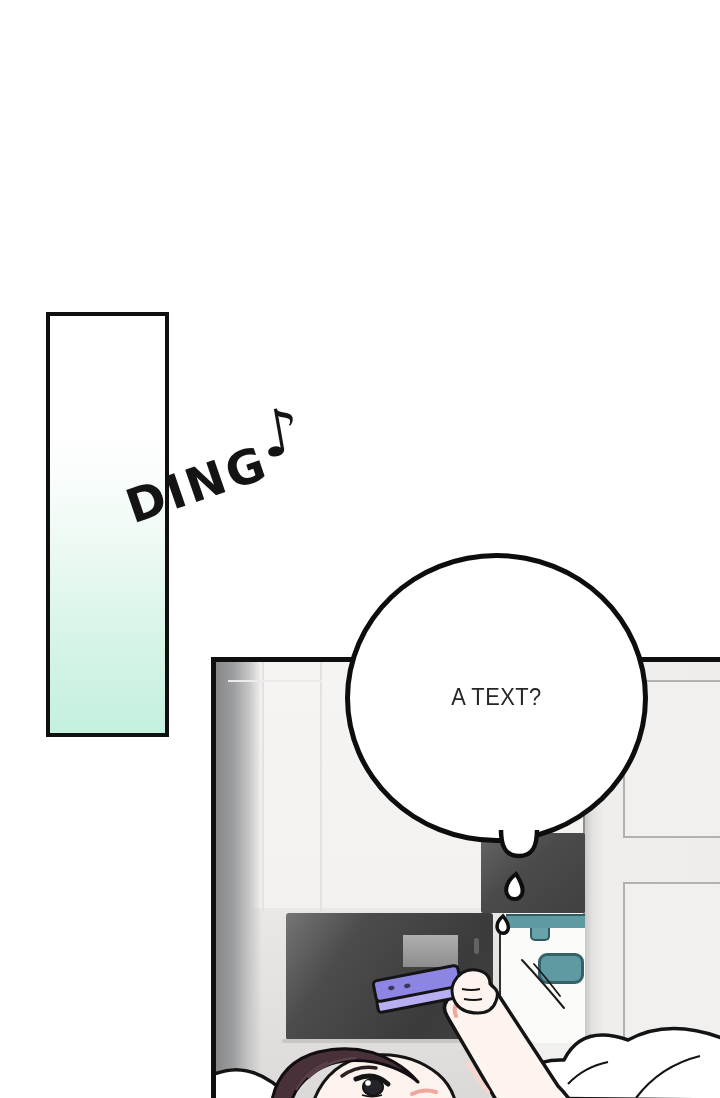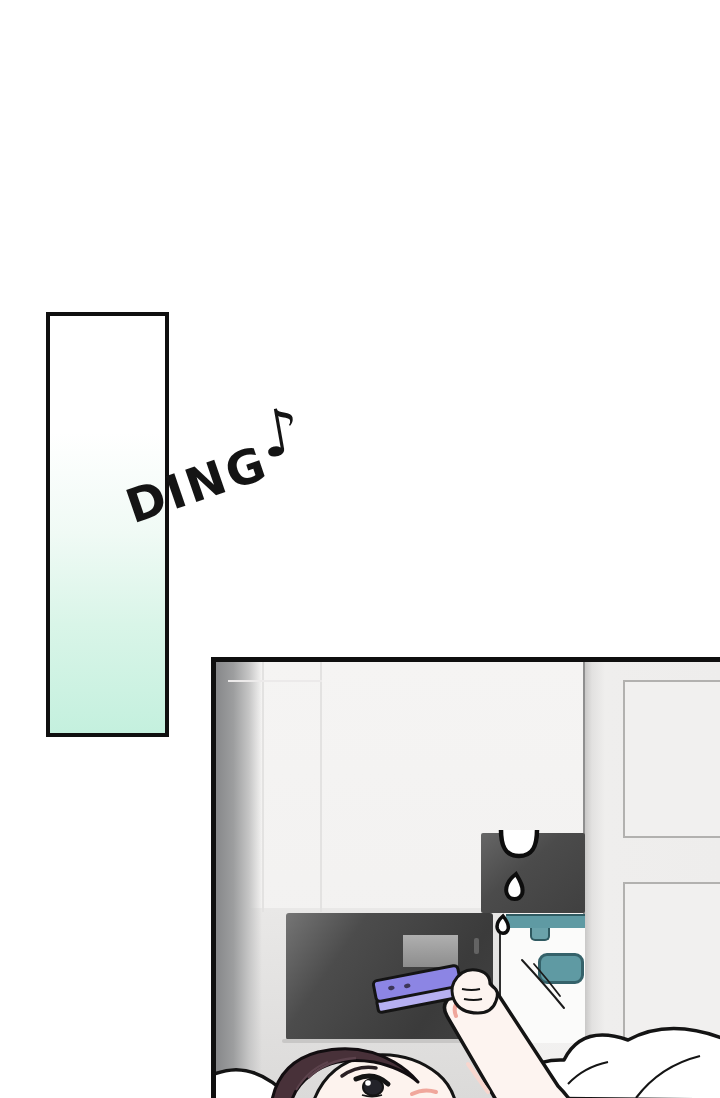--- a/index.html
+++ b/index.html
@@ -121,20 +121,23 @@
         <ellipse cx="177" cy="321" rx="3.2" ry="2.2" fill="#3c3658"></ellipse>
         <ellipse cx="193" cy="322" rx="3.2" ry="2.2" fill="#3c3658"></ellipse>
       </g>
 
       <path d="M 238 320 Q 246 306 260 308 Q 274 310 274 322 L 277 325 Q 284 329 280 339 Q 276 351 262 351 Q 244 351 238 338 Q 234 328 238 320 Z" fill="#fdf4f0" stroke="#141414" stroke-width="3" stroke-linejoin="round"></path>
       <path d="M 246 327 Q 256 329 264 327" fill="none" stroke="#141414" stroke-width="2"></path>
       <path d="M 248 337 Q 258 339 266 337" fill="none" stroke="#141414" stroke-width="2"></path>
     </svg>
   </div>
 
+  <div id="speech-bubble">
+    <div class="bubble-text">A TEXT?</div>
+  </div>
 
   <svg id="bubble-tail-drops" viewBox="0 0 50 112">
     <path d="M 7 0 C 7 14 10 26 25 26 C 40 26 43 14 43 0" fill="#ffffff" stroke="#0d0d0d" stroke-width="4.5"></path>
     <path d="M 22 44 C 27 52 30 58 28 64 C 25.5 70.5 16 71 13 64 C 10.5 58 14 50 22 44 Z" fill="#ffffff" stroke="#0d0d0d" stroke-width="4"></path>
     <path d="M 9 86 C 13 91 15.5 95 14 99.5 C 12.5 104.5 5.5 104.5 3.5 99 C 2 94.5 4.5 90 9 86 Z" fill="#ffffff" stroke="#0d0d0d" stroke-width="3.5"></path>
   </svg>
 
 </div>
 
 </body></html>

